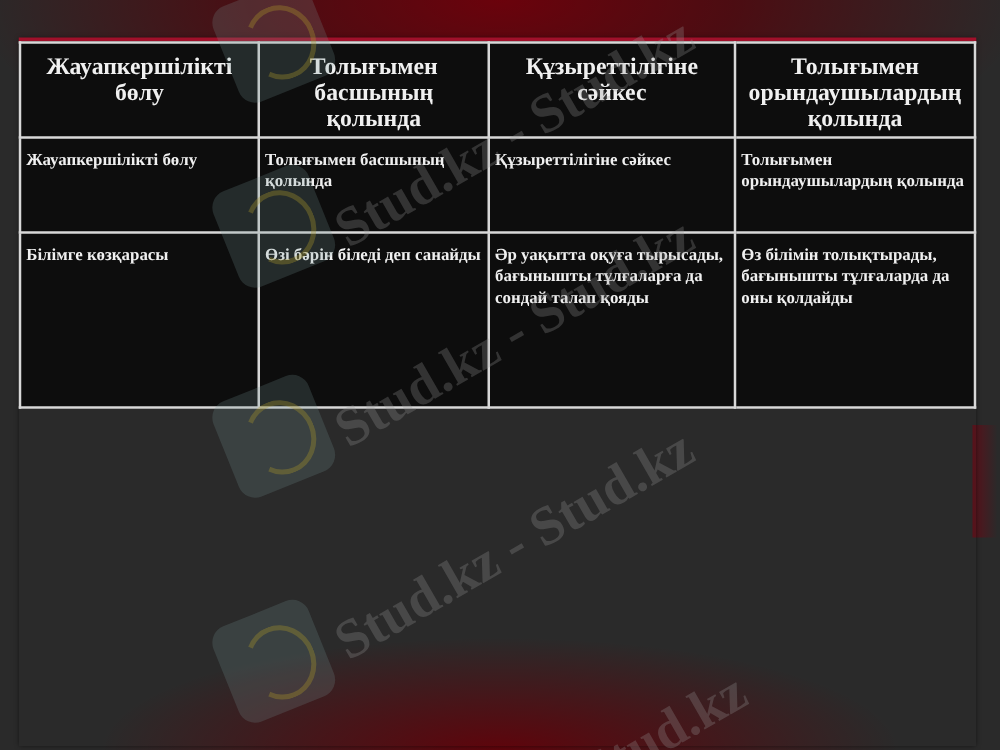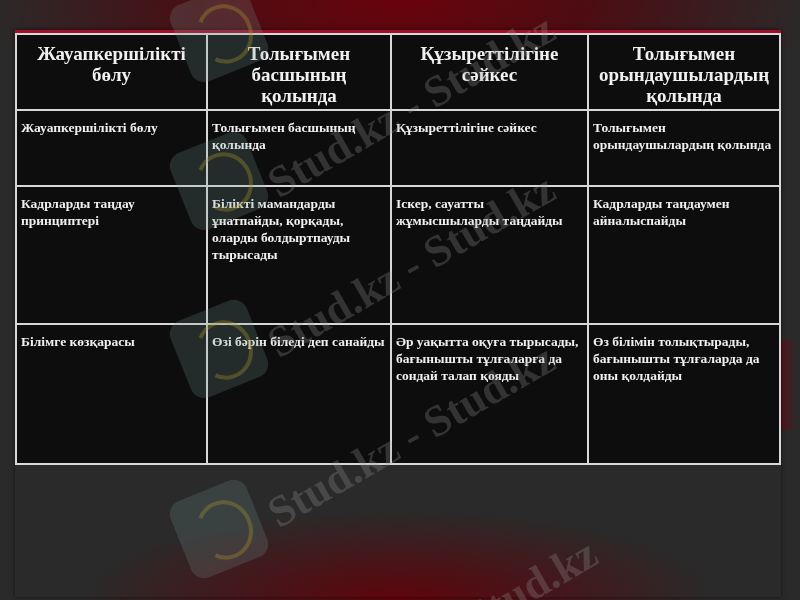--- a/index.html
+++ b/index.html
@@ -82,26 +82,20 @@
     <th>Толығымен басшының қолында</th>
     <th>Құзыреттілігіне сәйкес</th>
     <th>Толығымен орындаушылардың қолында</th>
   </tr>
   <tr class="r1">
     <td>Жауапкершілікті бөлу</td>
     <td>Толығымен басшының қолында</td>
     <td>Құзыреттілігіне сәйкес</td>
     <td>Толығымен орындаушылардың қолында</td>
   </tr>
-  <tr class="r3">
-    <td>Кадрларды таңдау принциптері</td>
-    <td>Білікті мамандарды ұнатпайды, қорқады, оларды болдыртпауды тырысады</td>
-    <td>Іскер, сауатты жұмысшыларды таңдайды</td>
-    <td>Кадрларды таңдаумен айналыспайды</td>
-  </tr>
   <tr class="r4">
     <td>Білімге көзқарасы</td>
     <td>Өзі бәрін біледі деп санайды</td>
     <td>Әр уақытта оқуға тырысады, бағынышты тұлғаларға да сондай талап қояды</td>
     <td>Өз білімін толықтырады, бағынышты тұлғаларда да оны қолдайды</td>
   </tr>
 </tbody>
   </table>
 
 <div class="wm-logo" style="left:178px;top:-8px;"></div>

